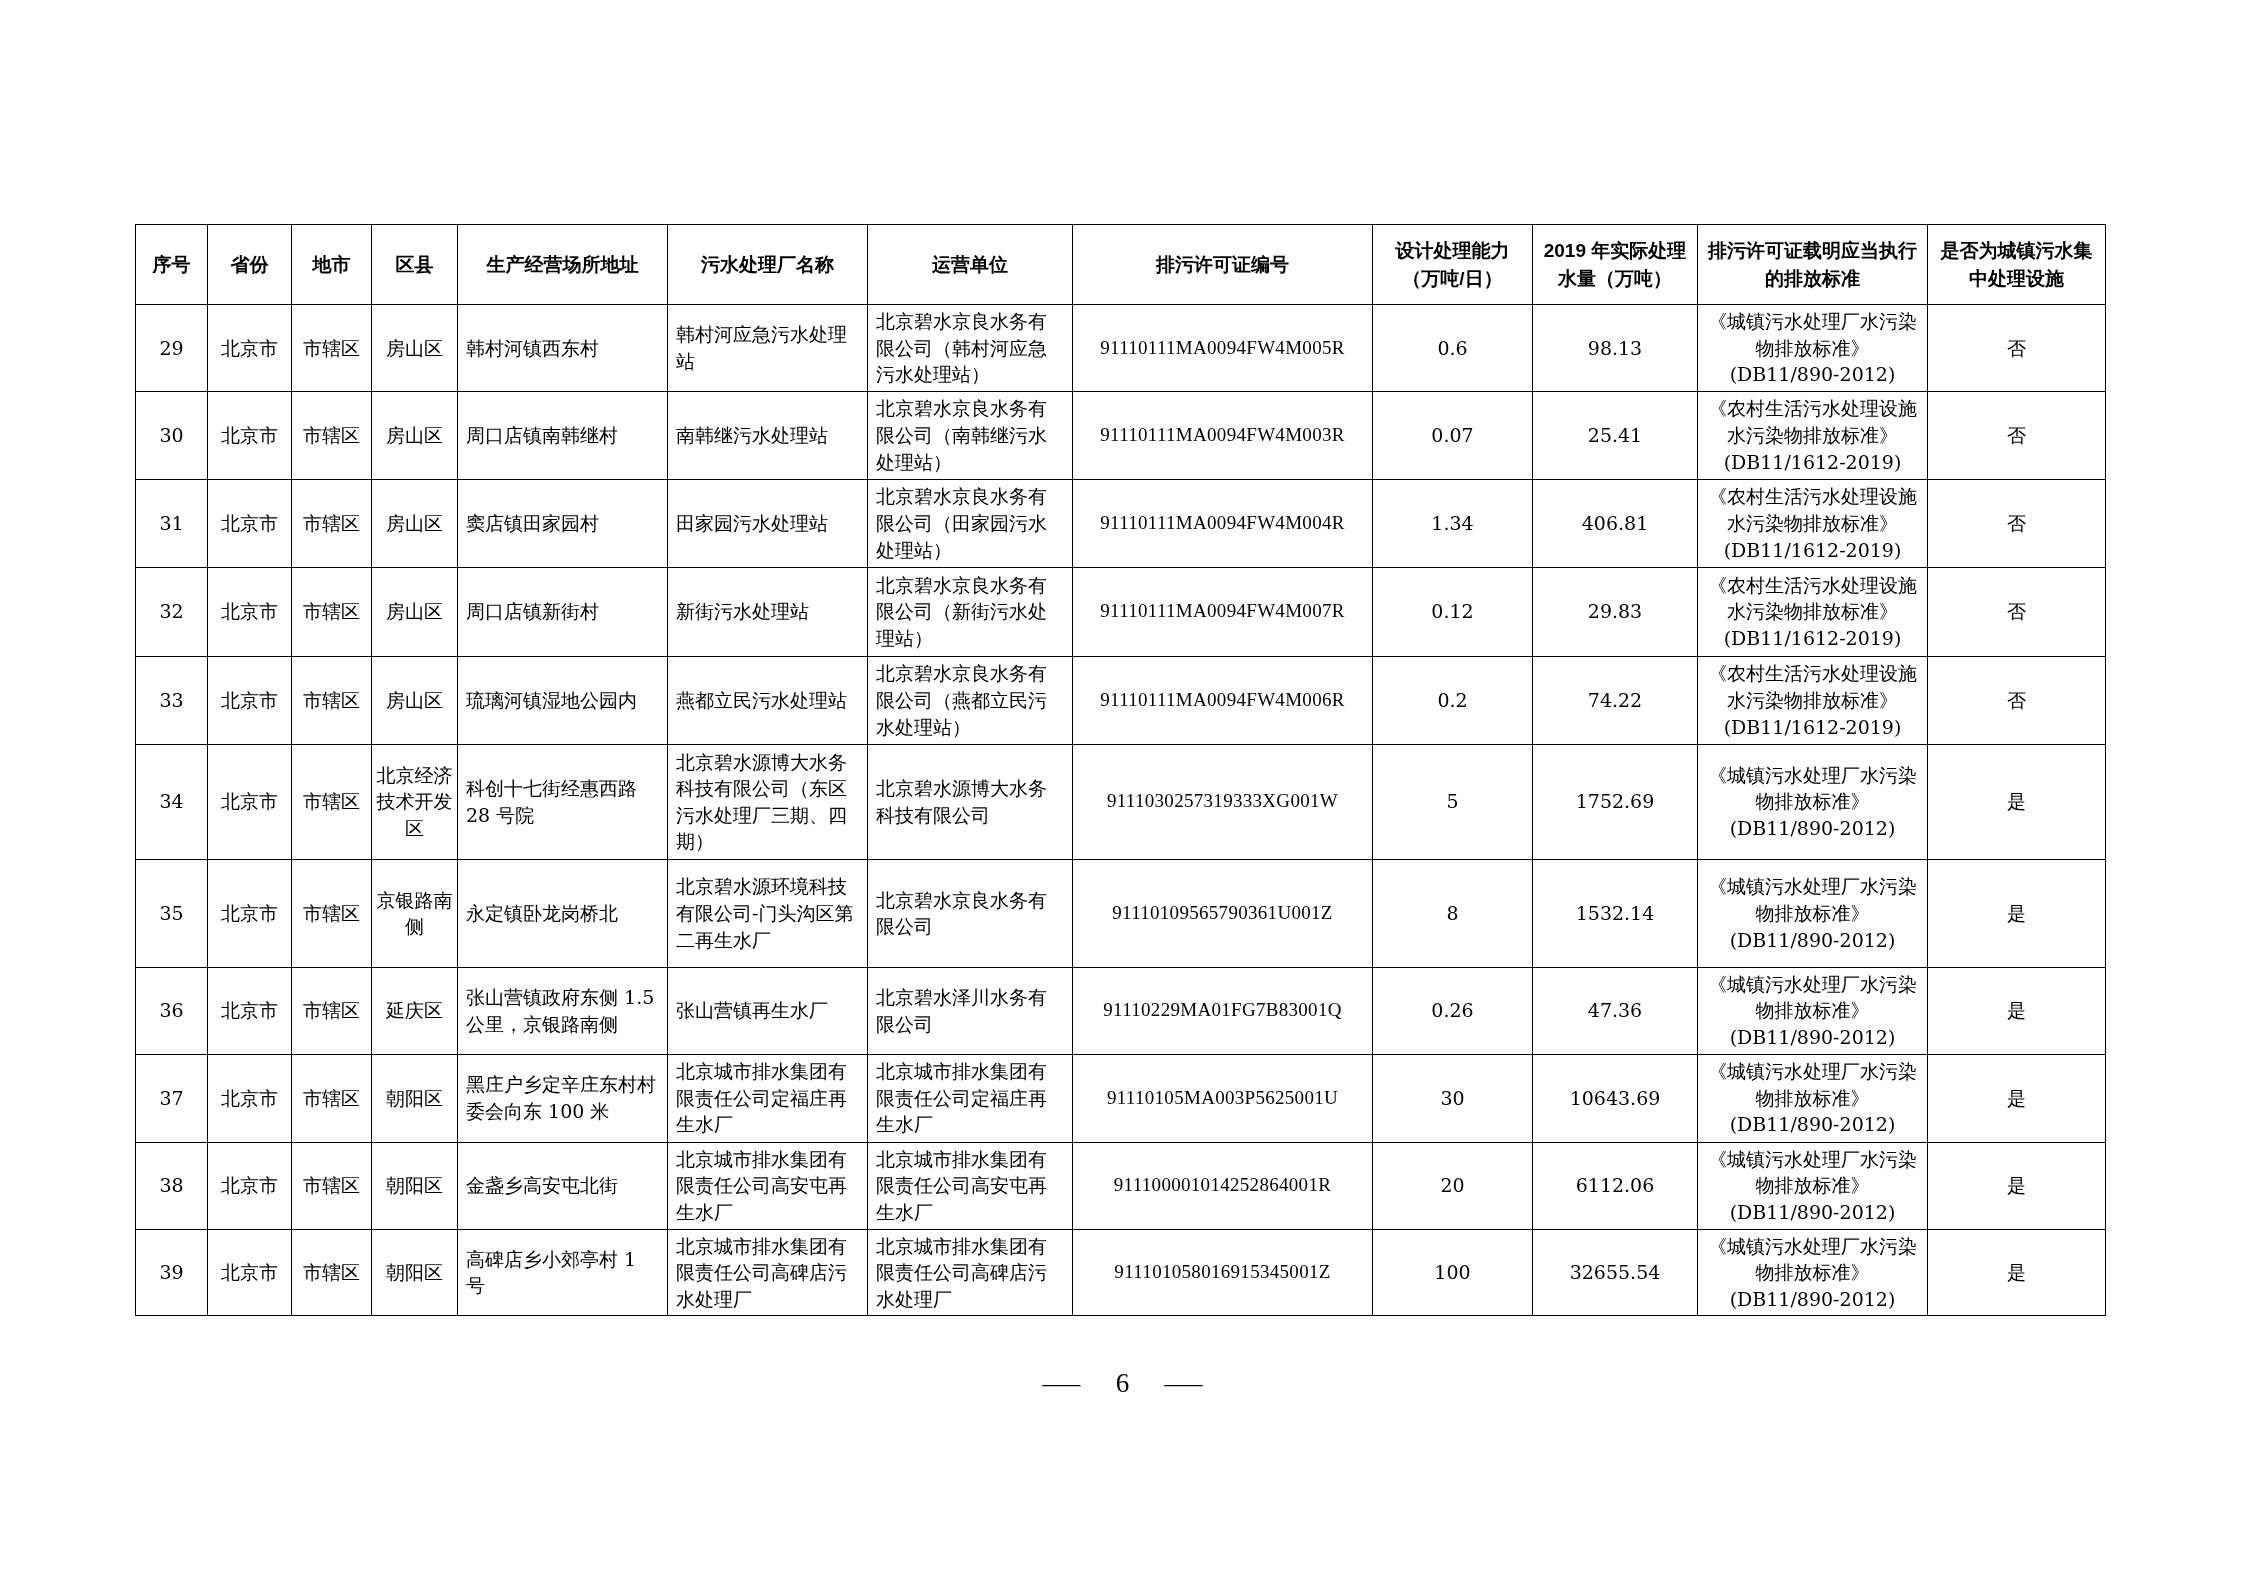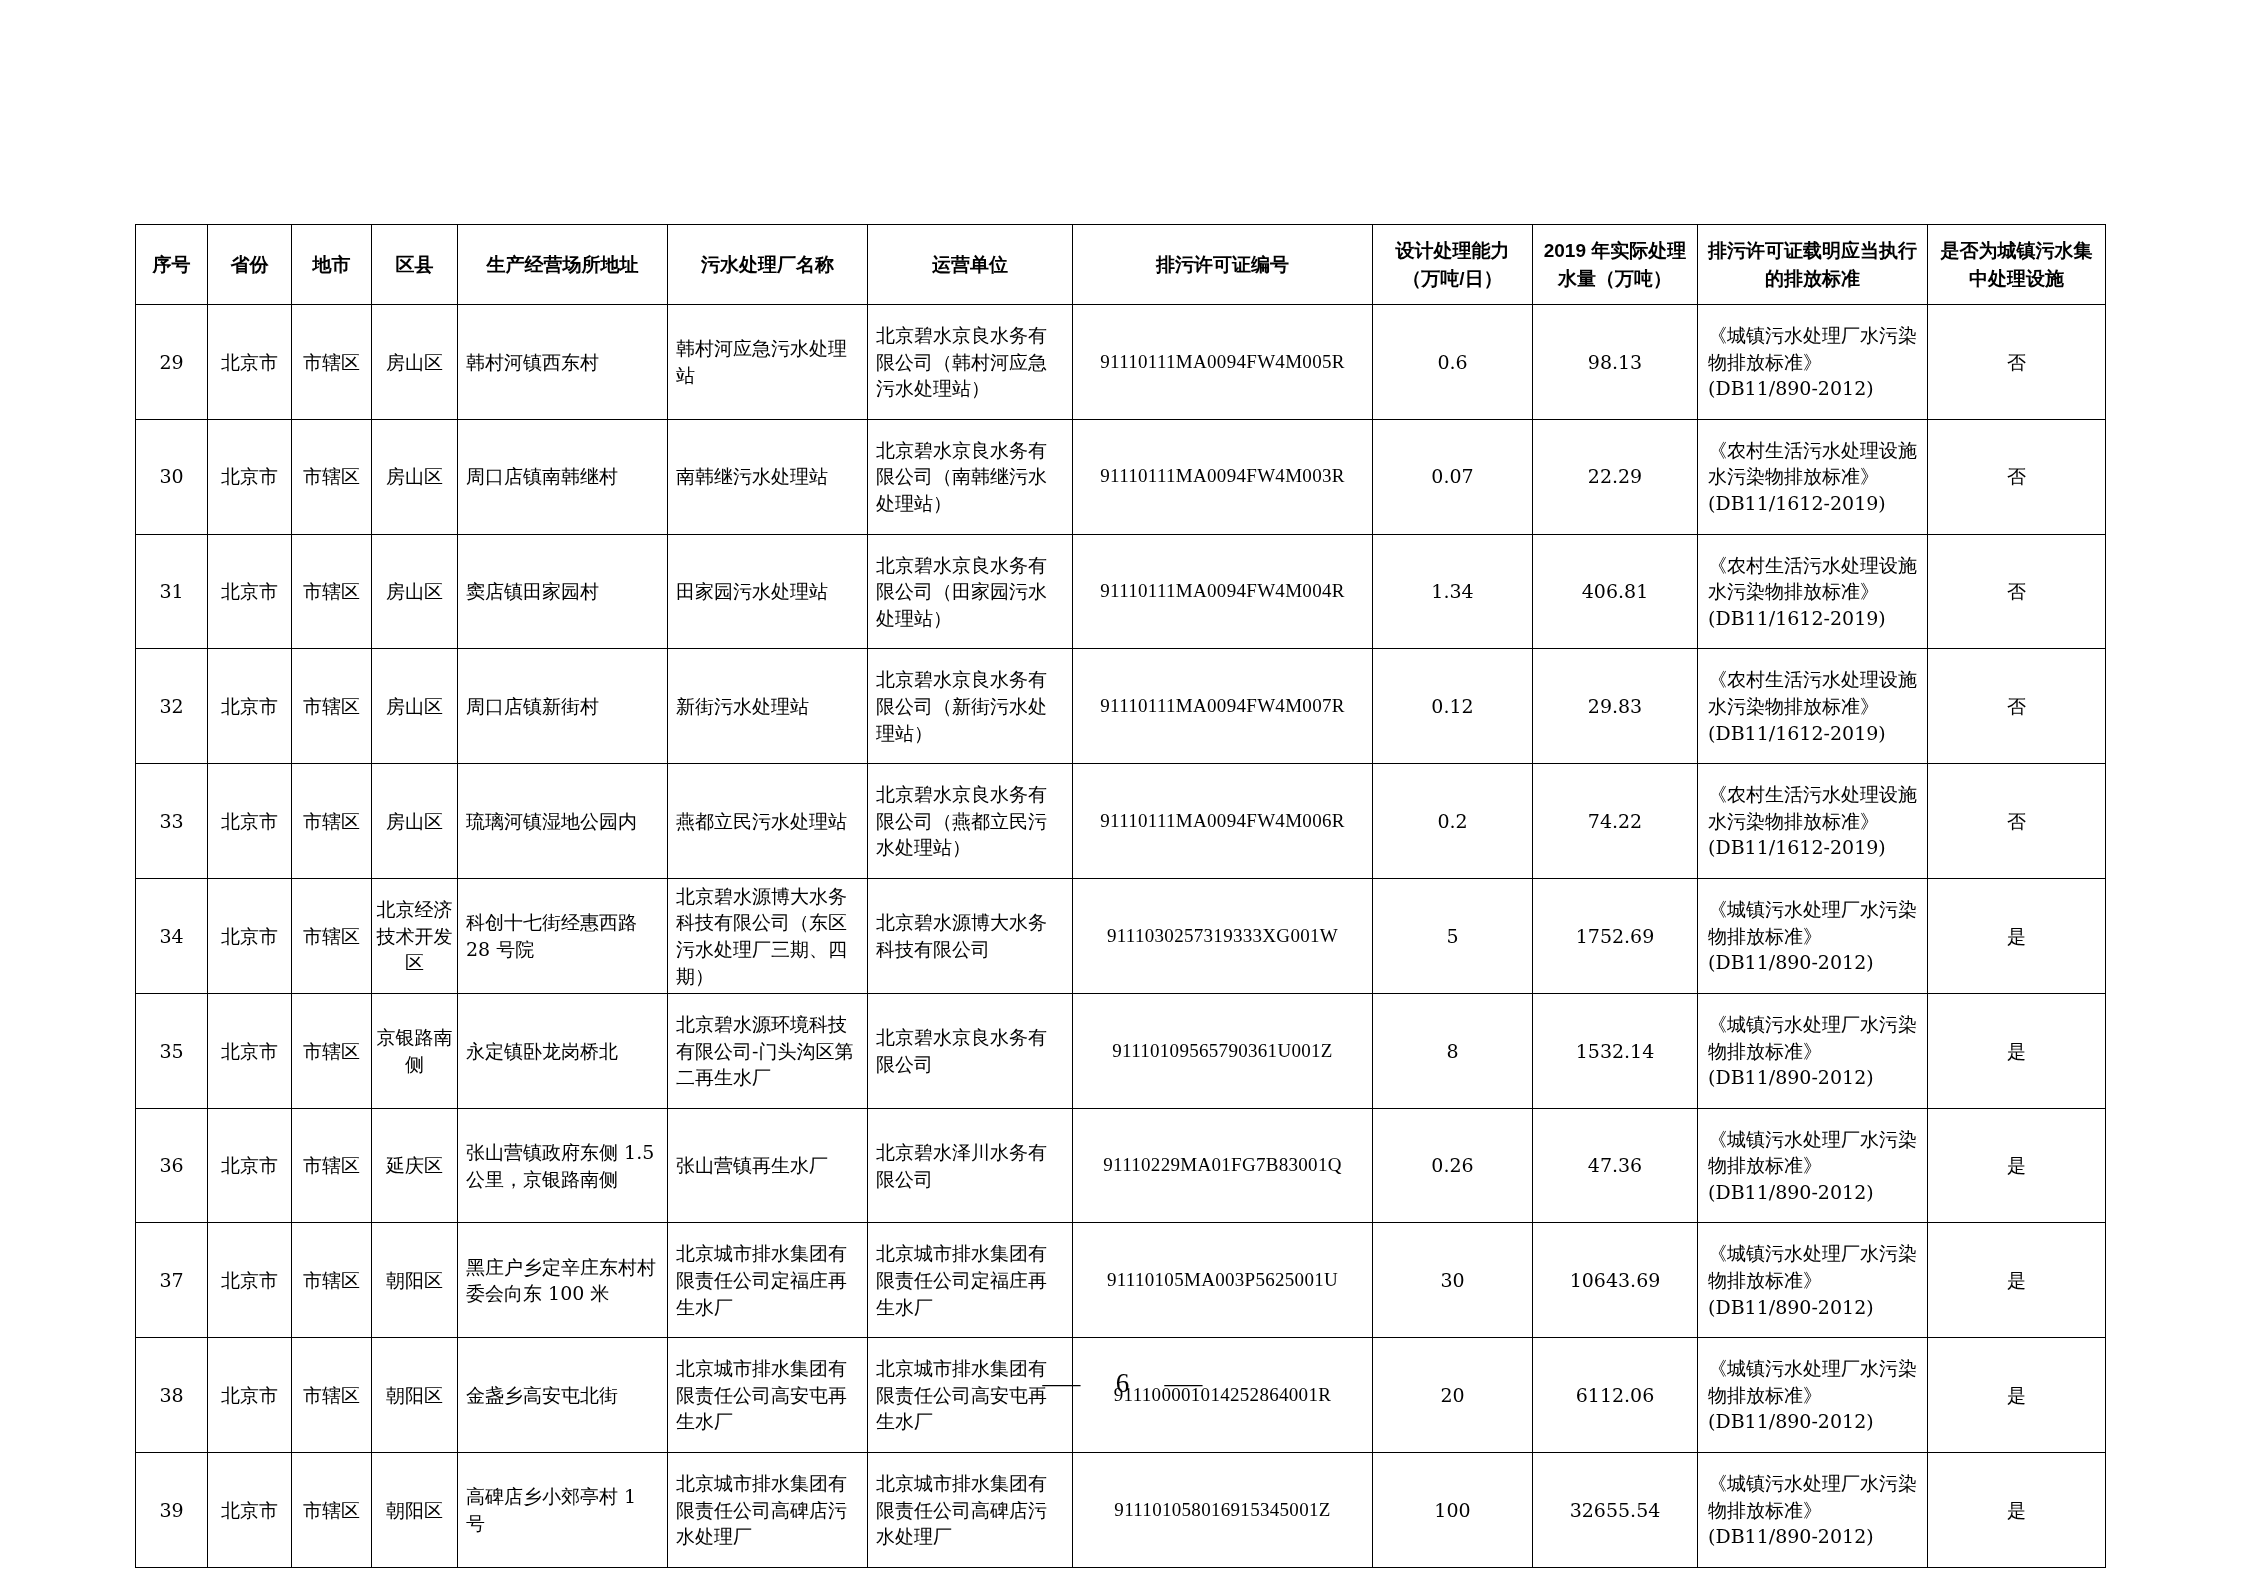--- a/index.html
+++ b/index.html
@@ -39,21 +39,21 @@
     padding:3px 8px;
   }
   td.c-center{text-align:center;padding:3px 4px;}
   td.c-left{text-align:left;}
   td.c-permit{
     text-align:center;
     font-family:"Liberation Serif","DejaVu Serif",serif;
     letter-spacing:0.3px;
     padding:3px 16px;
   }
-  td.c-standard{text-align:left;padding:17px 10px;}
+  td.c-standard{text-align:center;padding:3px 10px;}
   tbody tr:nth-child(1){height:86px;}
   tbody tr:nth-child(2){height:88px;}
   tbody tr:nth-child(3){height:88px;}
   tbody tr:nth-child(4){height:89px;}
   tbody tr:nth-child(5){height:88px;}
   tbody tr:nth-child(6){height:115px;}
   tbody tr:nth-child(7){height:108px;}
   tbody tr:nth-child(8){height:78px;}
   tbody tr:nth-child(9){height:88px;}
   tbody tr:nth-child(10){height:87px;}
@@ -121,21 +121,21 @@
         <tr>
       <td class="c-center">30</td>
       <td class="c-center">北京市</td>
       <td class="c-center">市辖区</td>
       <td class="c-center">房山区</td>
       <td class="c-left">周口店镇南韩继村</td>
       <td class="c-left">南韩继污水处理站</td>
       <td class="c-left">北京碧水京良水务有限公司（南韩继污水处理站）</td>
       <td class="c-permit">91110111MA0094FW4M003R</td>
       <td class="c-center">0.07</td>
-      <td class="c-center">22.29</td>
+      <td class="c-center">25.41</td>
       <td class="c-standard">《农村生活污水处理设施水污染物排放标准》(DB11/1612-2019)</td>
       <td class="c-center">否</td>
     </tr>
         <tr>
       <td class="c-center">31</td>
       <td class="c-center">北京市</td>
       <td class="c-center">市辖区</td>
       <td class="c-center">房山区</td>
       <td class="c-left">窦店镇田家园村</td>
       <td class="c-left">田家园污水处理站</td>

